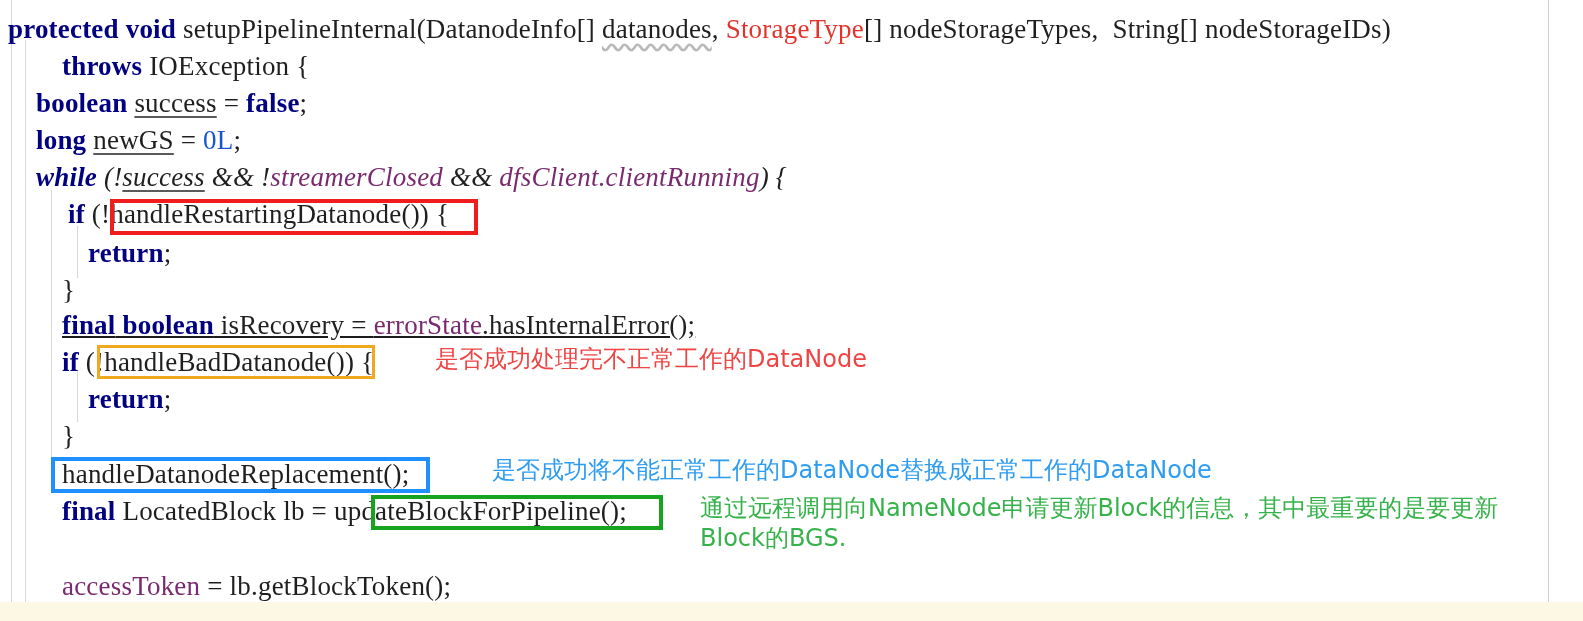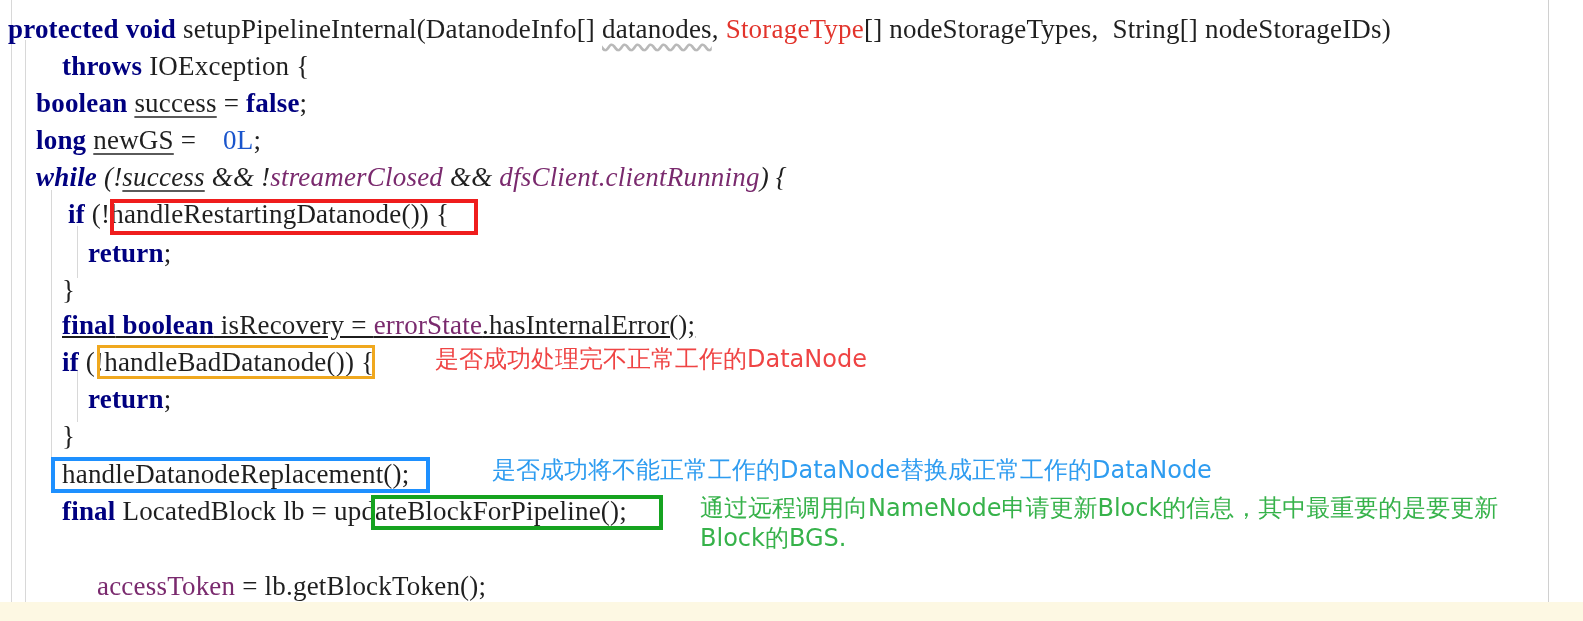--- a/index.html
+++ b/index.html
@@ -48,21 +48,21 @@
     font-family: "Liberation Serif", "DejaVu Serif", serif;
     font-size: 27px;
     line-height: 30px;
     color: #1c1c1c;
     letter-spacing: 0.2px;
   }
   .kw   { color: #000080; font-weight: bold; }
   .plain{ color: #1f1f1f; }
   .field{ color: #7a2a6e; }
   .red  { color: #e2342c; }
-  .num  { color: #1a55cc; margin-left: 20px; }
+  .num  { color: #1a55cc; }
   .local-underline { text-decoration: underline; text-decoration-color: #5a5a5a; text-underline-offset: 4px; }
   .wavy {
     text-decoration: underline wavy;
     text-decoration-color: #b9b9b9;
     text-underline-offset: 5px;
   }
 
   
   .annot {
     position: absolute;
@@ -124,21 +124,21 @@
 
   <div class="code-line" style="left:88px; top:384px;"><span class="kw">return</span><span class="plain">;</span></div>
 
   <div class="code-line" style="left:62px; top:421px;"><span class="plain">}</span></div>
 
   <div class="code-line" style="left:62px; top:459px;"><span class="plain">handleDatanodeReplacement();</span></div>
 
   <div class="code-line" style="left:62px; top:496px;"><span class="kw">final</span><span class="plain"> LocatedBlock lb = </span><span class="plain">updateBlockForPipeline</span><span class="plain">();</span></div>
 
 
-  <div class="code-line" style="left:62px; top:571px;margin-left:35px;"><span class="field">accessToken</span><span class="plain"> = lb.getBlockToken();</span></div>
+  <div class="code-line" style="left:62px; top:571px;"><span class="field">accessToken</span><span class="plain"> = lb.getBlockToken();</span></div>
 
   <div class="box box-red" style="left:110px; top:199px; width:368px; height:36px;"></div>
   <div class="box box-orange" style="left:97px;  top:345px; width:278px; height:34px;"></div>
   <div class="box box-blue" style="left:51px;  top:457px; width:379px; height:36px;"></div>
   <div class="box box-green" style="left:371px; top:495px; width:292px; height:35px;"></div>
 
   <div class="annot annot-orange" style="left:435px; top:344px;">是否成功处理完不正常工作的DataNode</div>
   <div class="annot annot-blue" style="left:492px; top:455px;">是否成功将不能正常工作的DataNode替换成正常工作的DataNode</div>
   <div class="annot annot-green" style="left:700px; top:493px;">通过远程调用向NameNode申请更新Block的信息，其中最重要的是要更新</div>
   <div class="annot annot-green" style="left:700px; top:523px;">Block的BGS.</div>

